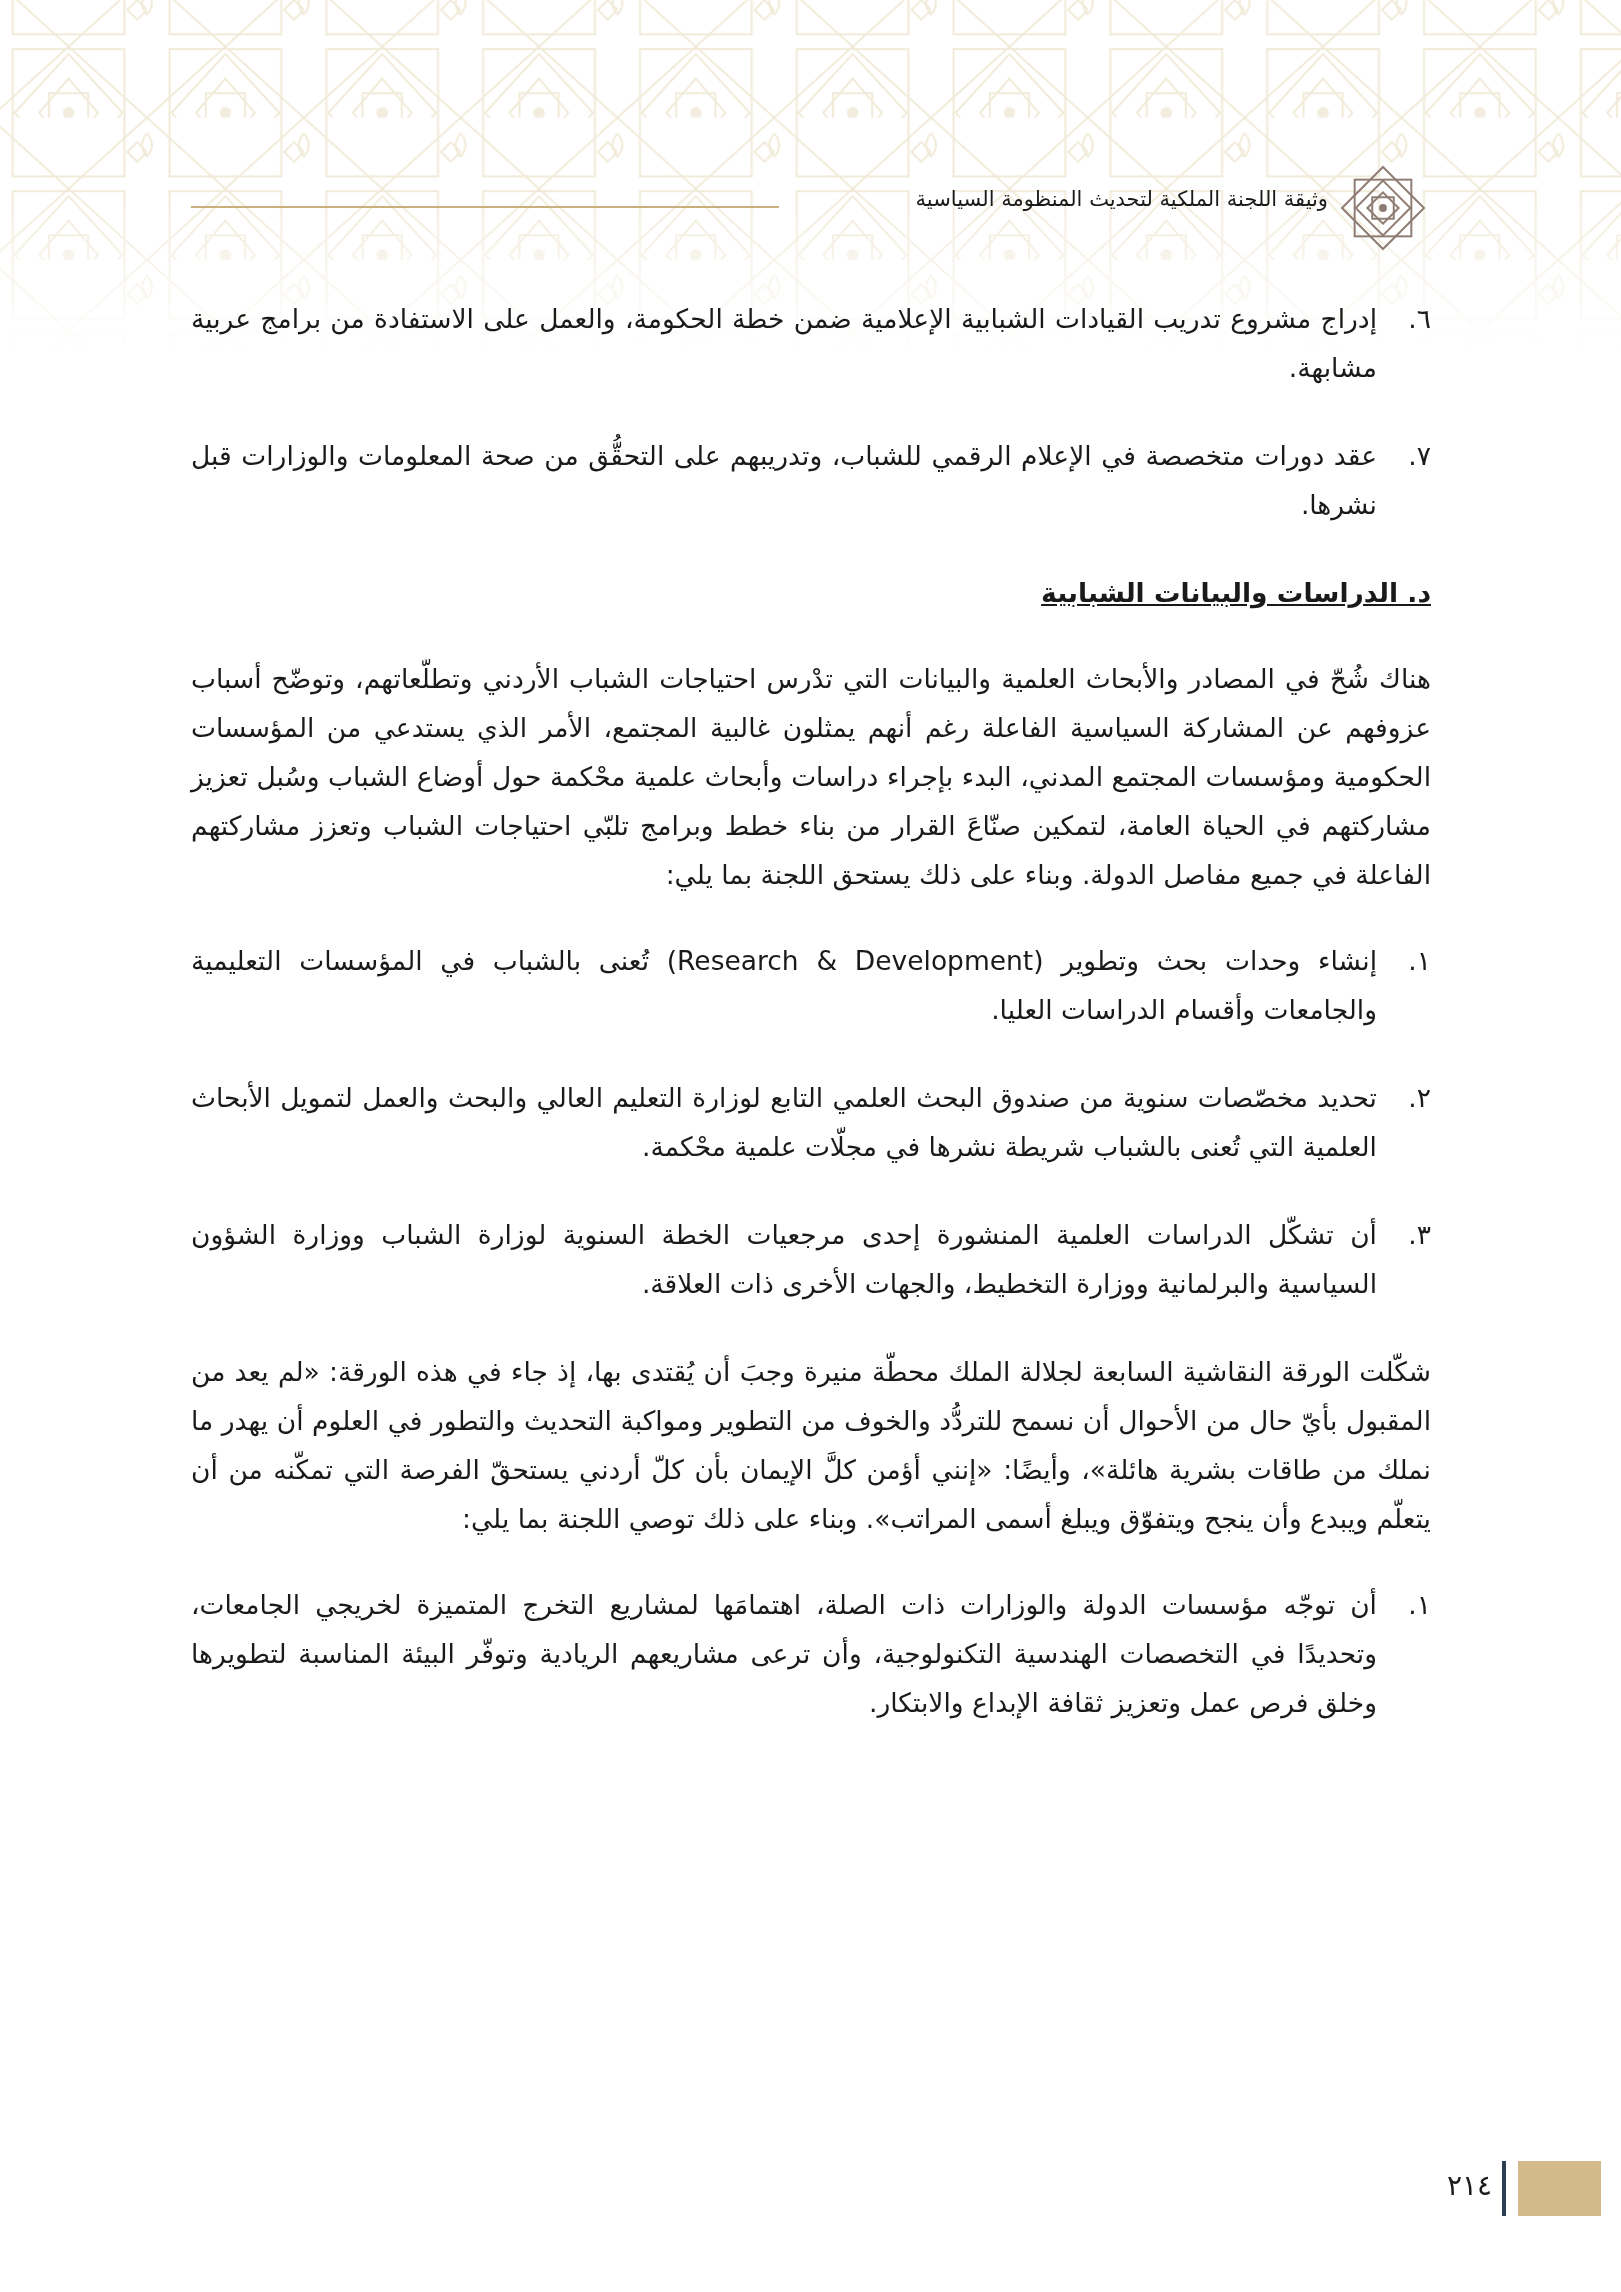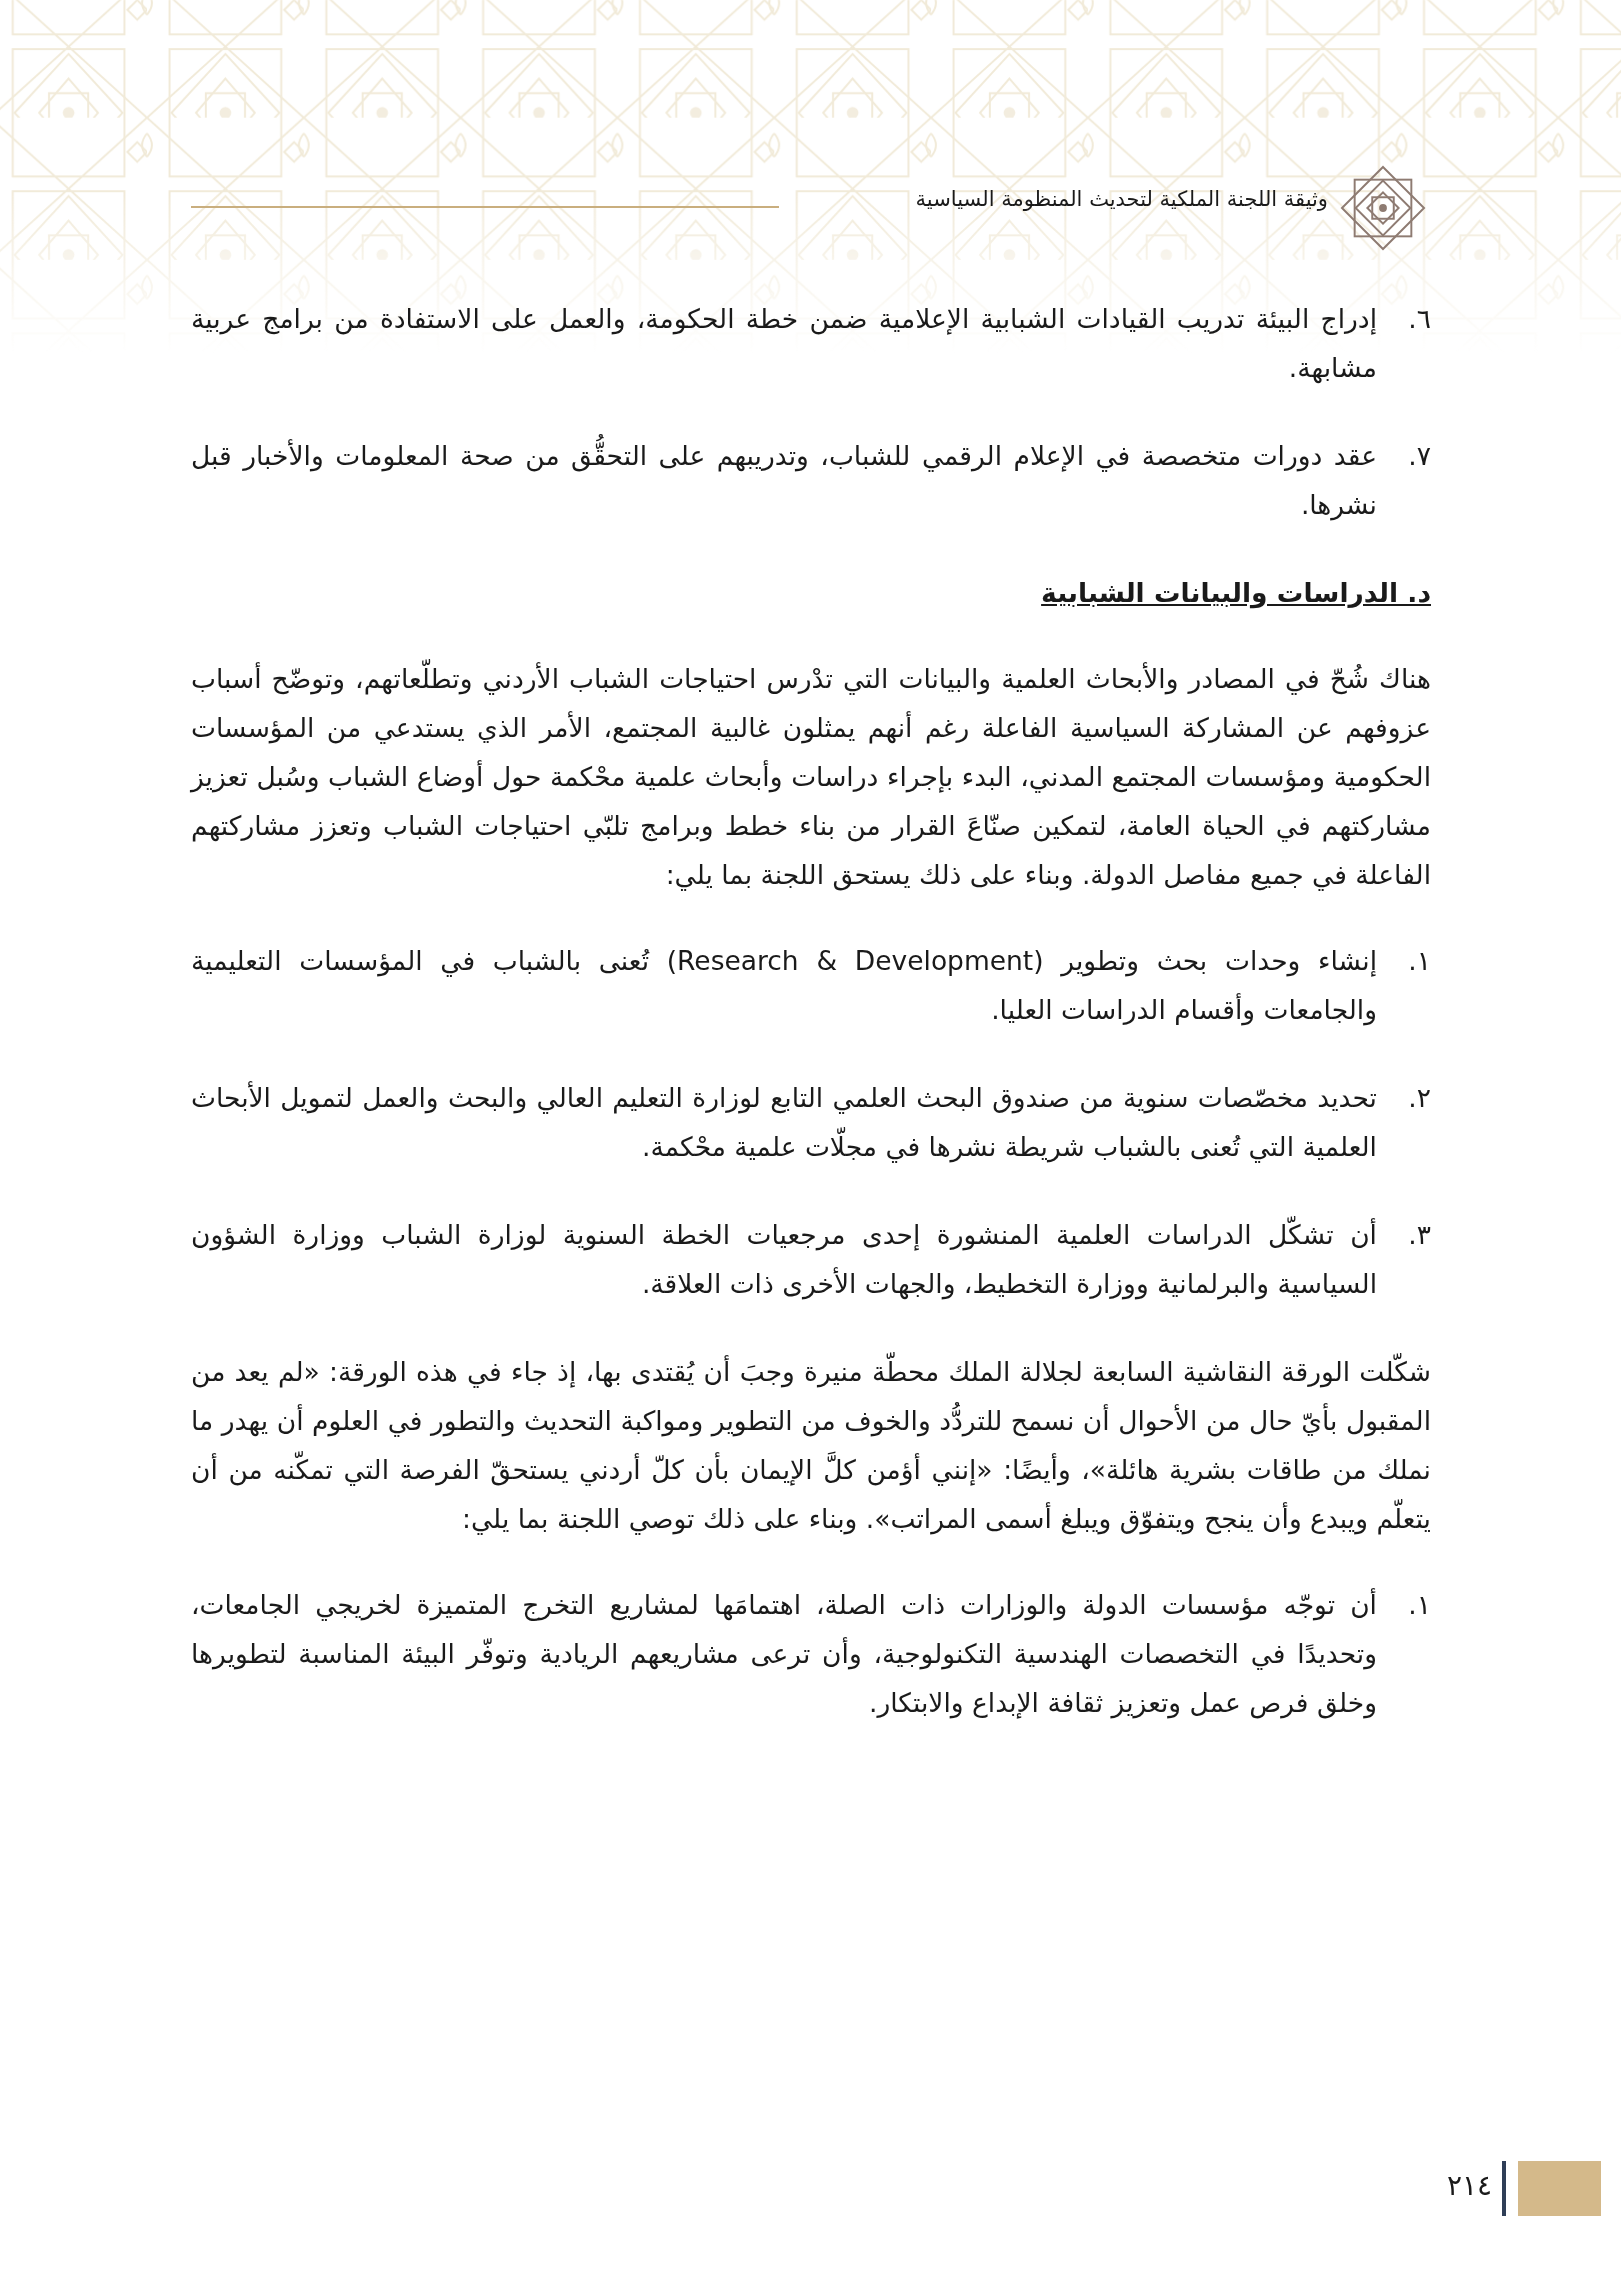--- a/index.html
+++ b/index.html
@@ -165,25 +165,25 @@
     <circle cx="44" cy="44" r="4" fill="#8e7b72"></circle>
   </svg>
   <div class="header-title">وثيقة اللجنة الملكية لتحديث المنظومة السياسية</div>
   <div class="header-rule"></div>
 </div>
 
 <div class="content">
 
   <div class="list-item">
     <span class="list-num">٦.</span>
-    <span class="list-text">إدراج البيئة تدريب القيادات الشبابية الإعلامية ضمن خطة الحكومة، والعمل على الاستفادة من برامج عربية مشابهة.</span>
+    <span class="list-text">إدراج مشروع تدريب القيادات الشبابية الإعلامية ضمن خطة الحكومة، والعمل على الاستفادة من برامج عربية مشابهة.</span>
   </div>
   <div class="list-item">
     <span class="list-num">٧.</span>
-    <span class="list-text">عقد دورات متخصصة في الإعلام الرقمي للشباب، وتدريبهم على التحقُّق من صحة المعلومات والأخبار قبل نشرها.</span>
+    <span class="list-text">عقد دورات متخصصة في الإعلام الرقمي للشباب، وتدريبهم على التحقُّق من صحة المعلومات والوزارات قبل نشرها.</span>
   </div>
 
   <div class="section-heading">د. الدراسات والبيانات الشبابية</div>
 
   <div class="paragraph">
     <span>هناك شُحّ في المصادر والأبحاث العلمية والبيانات التي تدْرس احتياجات الشباب الأردني وتطلّعاتهم، وتوضّح أسباب عزوفهم عن المشاركة السياسية الفاعلة رغم أنهم يمثلون غالبية المجتمع، الأمر الذي يستدعي من المؤسسات الحكومية ومؤسسات المجتمع المدني، البدء بإجراء دراسات وأبحاث علمية محْكمة حول أوضاع الشباب وسُبل تعزيز مشاركتهم في الحياة العامة، لتمكين صنّاعَ القرار من بناء خطط وبرامج تلبّي احتياجات الشباب وتعزز مشاركتهم الفاعلة في جميع مفاصل الدولة.</span>
     <span>وبناء على ذلك يستحق اللجنة بما يلي:</span>
   </div>
 
   <div class="list-item">

